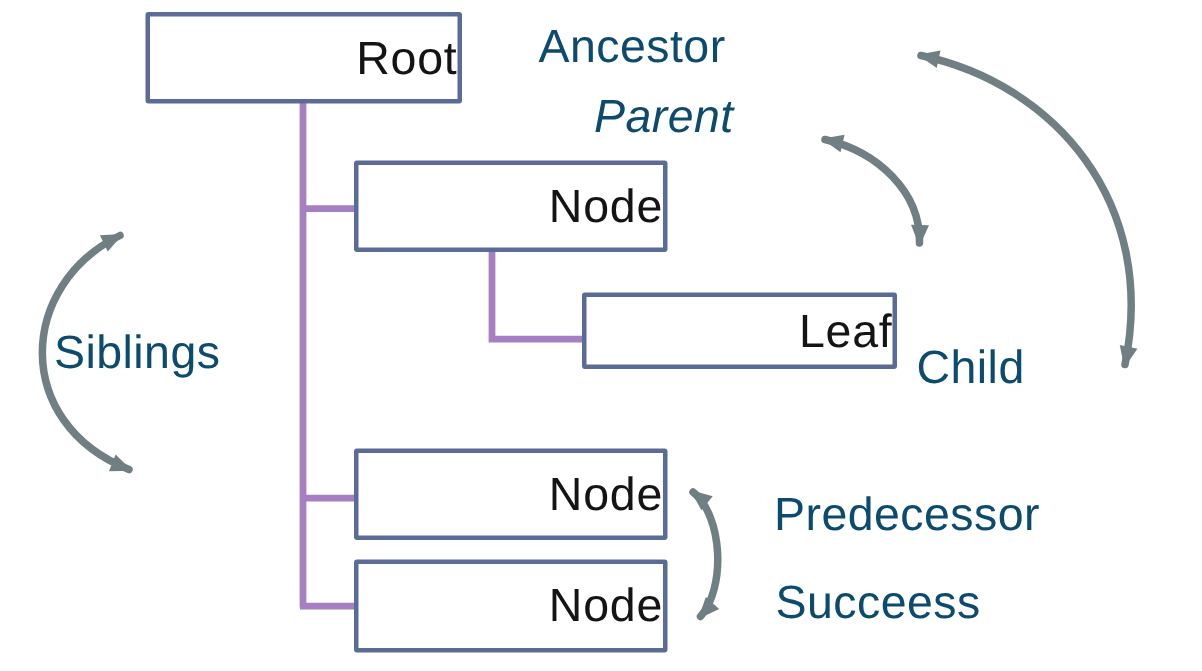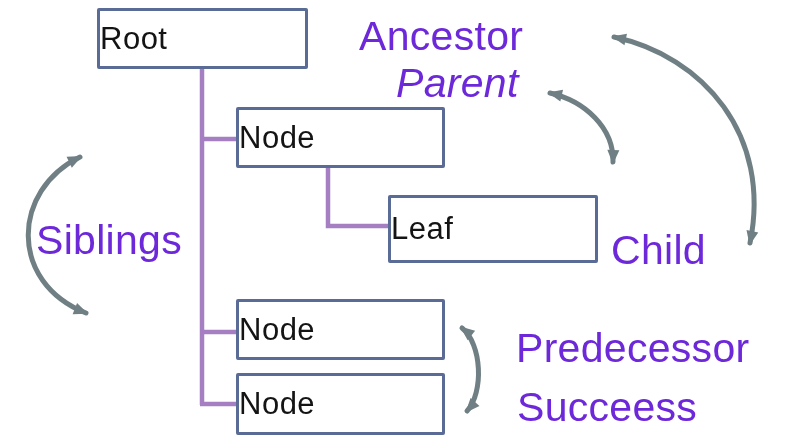--- a/index.html
+++ b/index.html
@@ -12,27 +12,27 @@
   }
   .connector-layer{
     position:absolute;left:0;top:0;width:801px;height:447px;
   }
   .tree-box{
     position:absolute;
     box-sizing:border-box;
     background:#ffffff;
     border:3.5px solid #5a6b95;
     border-radius:2px;
-    display:flex;align-items:center;justify-content:flex-start;
+    display:flex;align-items:center;justify-content:flex-end;
     font-size:31px;color:#141414;
     letter-spacing:0.5px;
   }
   .rel-label{
     position:absolute;
-    font-size:41px;color:#6d28d9;
+    font-size:31px;color:#0c4a6e;
     white-space:nowrap;
     letter-spacing:0.3px;
   }
 </style>
 </head>
 <body>
 
 <div class="stage">
 
   <svg class="connector-layer" viewBox="0 0 801 447">
@@ -62,21 +62,21 @@
   </svg>
 
   <div class="tree-box" style="left:97px;top:8px;width:211px;height:61px;">
     <span>Root</span>
   </div>
 
   <div class="tree-box" style="left:236px;top:107px;width:209px;height:61px;">
     <span>Node</span>
   </div>
 
-  <div class="tree-box" style="left:388px;top:195px;width:210px;height:68px;">
+  <div class="tree-box" style="left:388px;top:195px;width:210px;height:51px;">
     <span>Leaf</span>
   </div>
 
   <div class="tree-box" style="left:236px;top:299px;width:209px;height:61px;">
     <span>Node</span>
   </div>
 
   <div class="tree-box" style="left:236px;top:373px;width:209px;height:62px;">
     <span>Node</span>
   </div>

